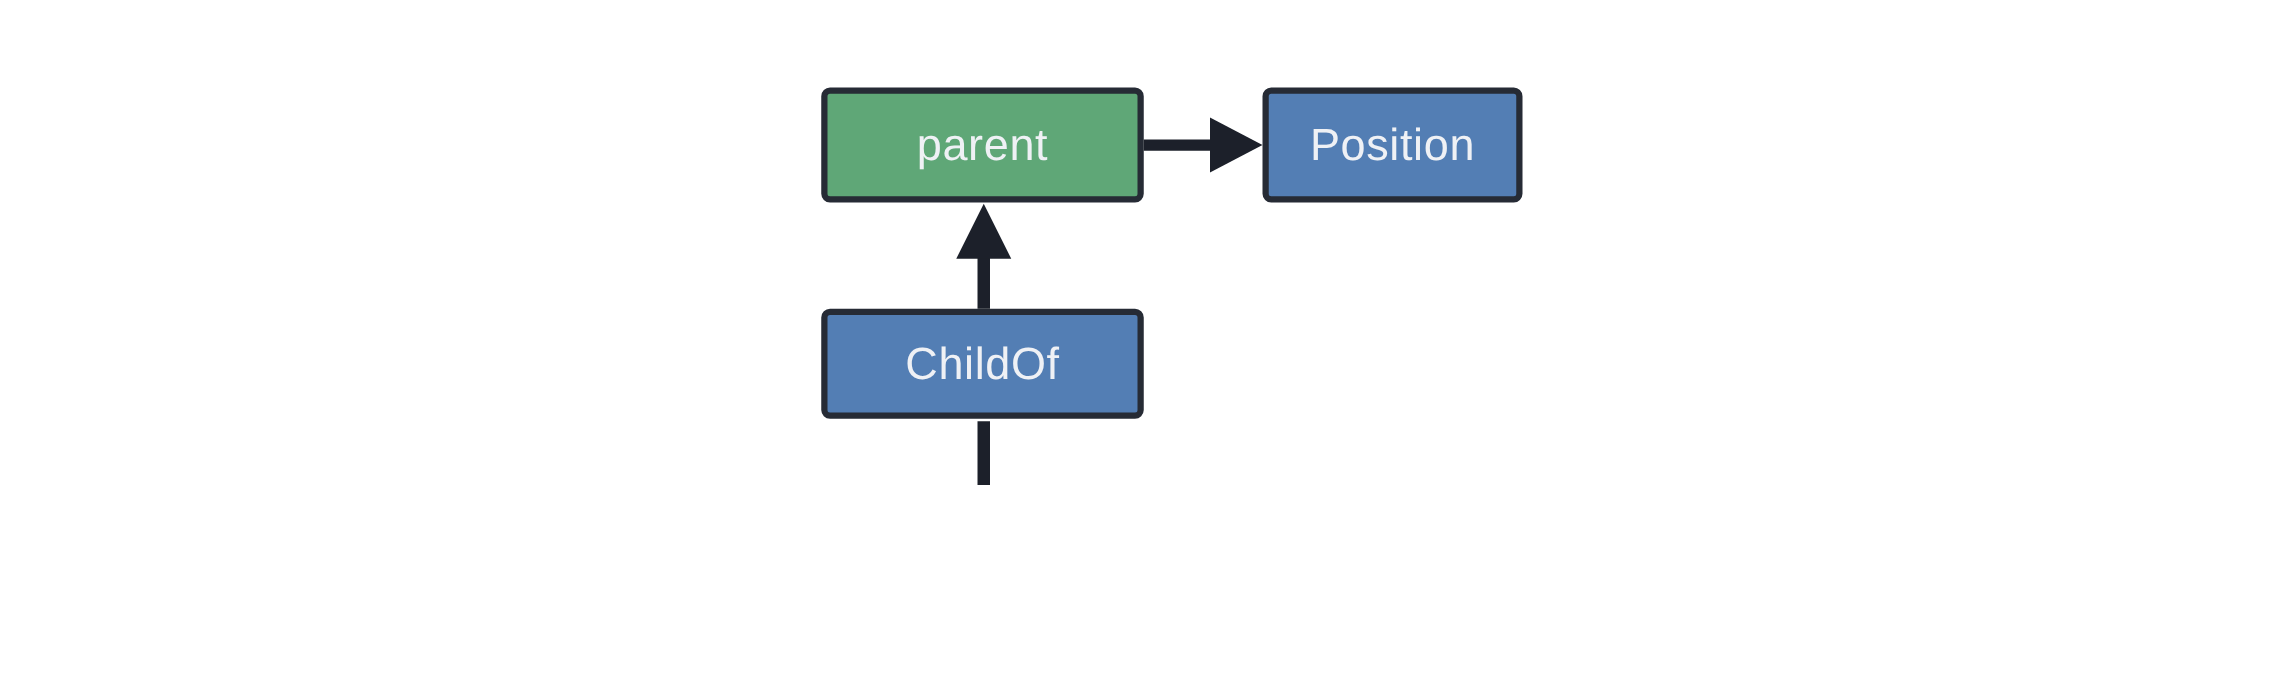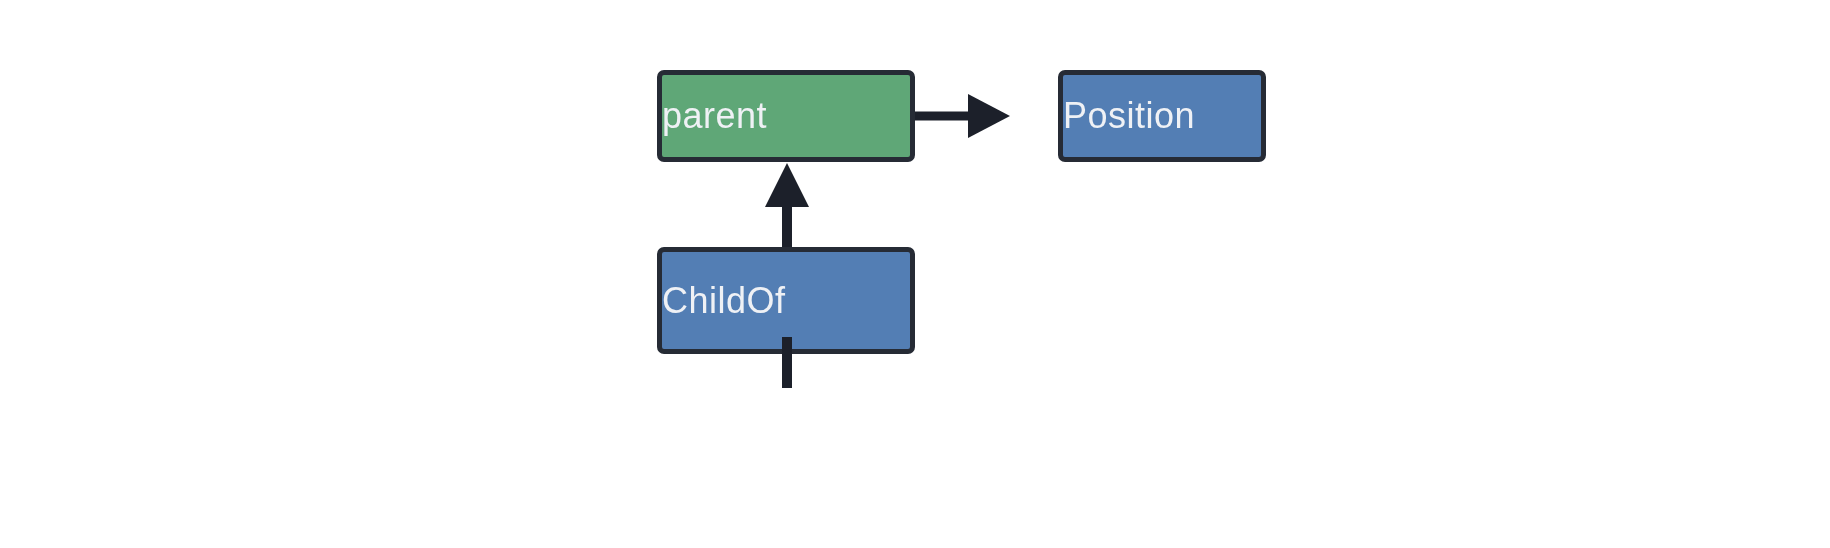--- a/index.html
+++ b/index.html
@@ -16,35 +16,35 @@
     width: 1830px;
     height: 548px;
   }
   .node {
     position: absolute;
     box-sizing: border-box;
     border: 5px solid var(--node-border, #262B35);
     border-radius: 7px;
     display: flex;
     align-items: center;
-    justify-content: flex-start;
+    justify-content: center;
   }
   .node .label {
     color: var(--label-text, #EFF1F5);
     font-size: 36px;
     line-height: 1;
     letter-spacing: 0.5px;
     white-space: nowrap;
   }
   .node.entity   { background: var(--entity-fill, #5FA777); }
   .node.component{ background: var(--component-fill, #537EB4); }
 
   #node-parent   { left: 657px;  top: 70px;  width: 258px; height: 92px; }
-  #node-position { left: 1010px; top: 70px;  width: 208px; height: 92px; margin-left: 48px; }
-  #node-childof  { left: 657px;  top: 247px; width: 258px; height: 107px; }
+  #node-position { left: 1010px; top: 70px;  width: 208px; height: 92px; }
+  #node-childof  { left: 657px;  top: 247px; width: 258px; height: 88px; }
   #node-child    { left: 657px;  top: 388px; width: 258px; height: 92px; }
 
   svg.edge-layer {
     position: absolute;
     left: 0; top: 0;
     width: 1830px;
     height: 548px;
     pointer-events: none;
   }
   svg.edge-layer line    { stroke: var(--edge, #1C202A); }

